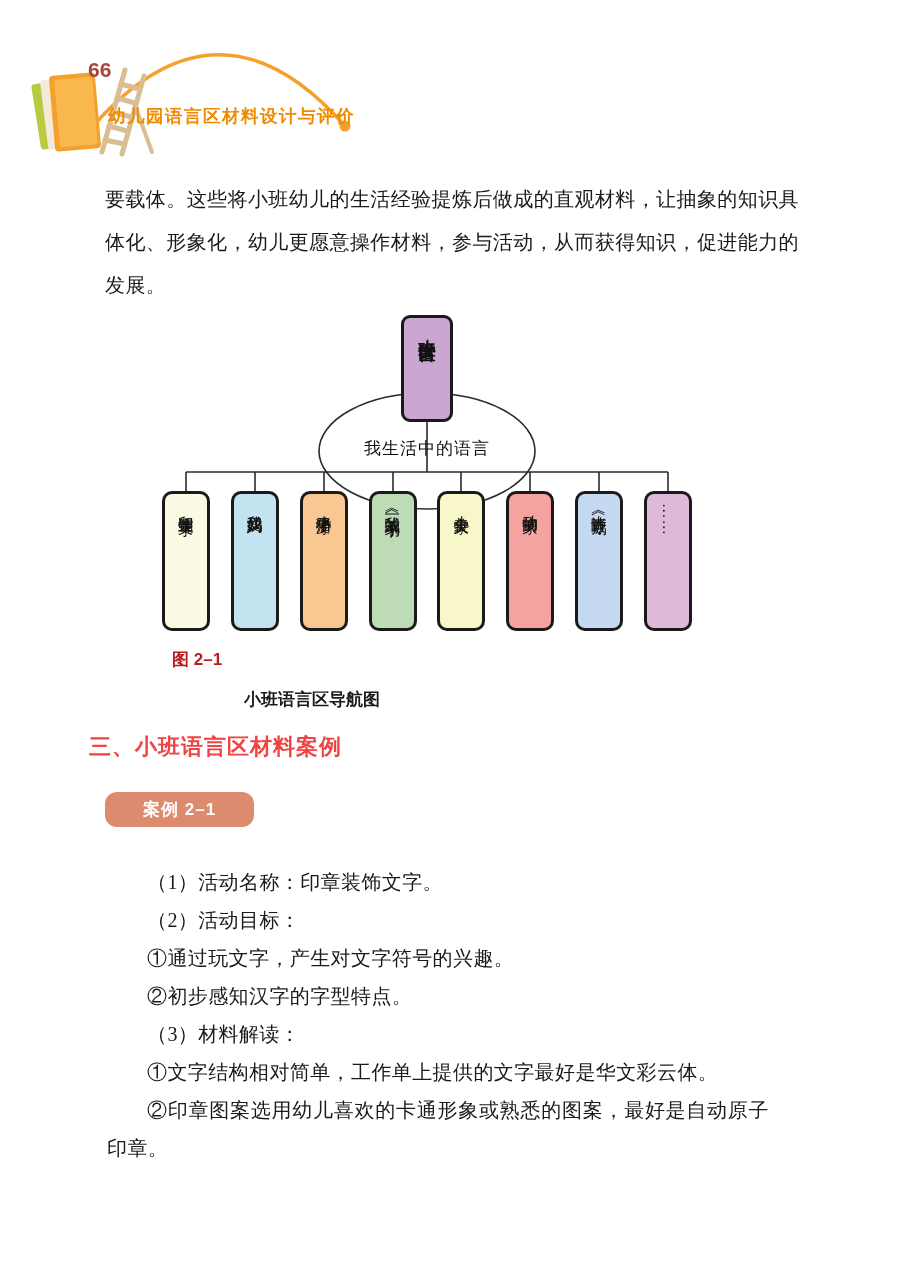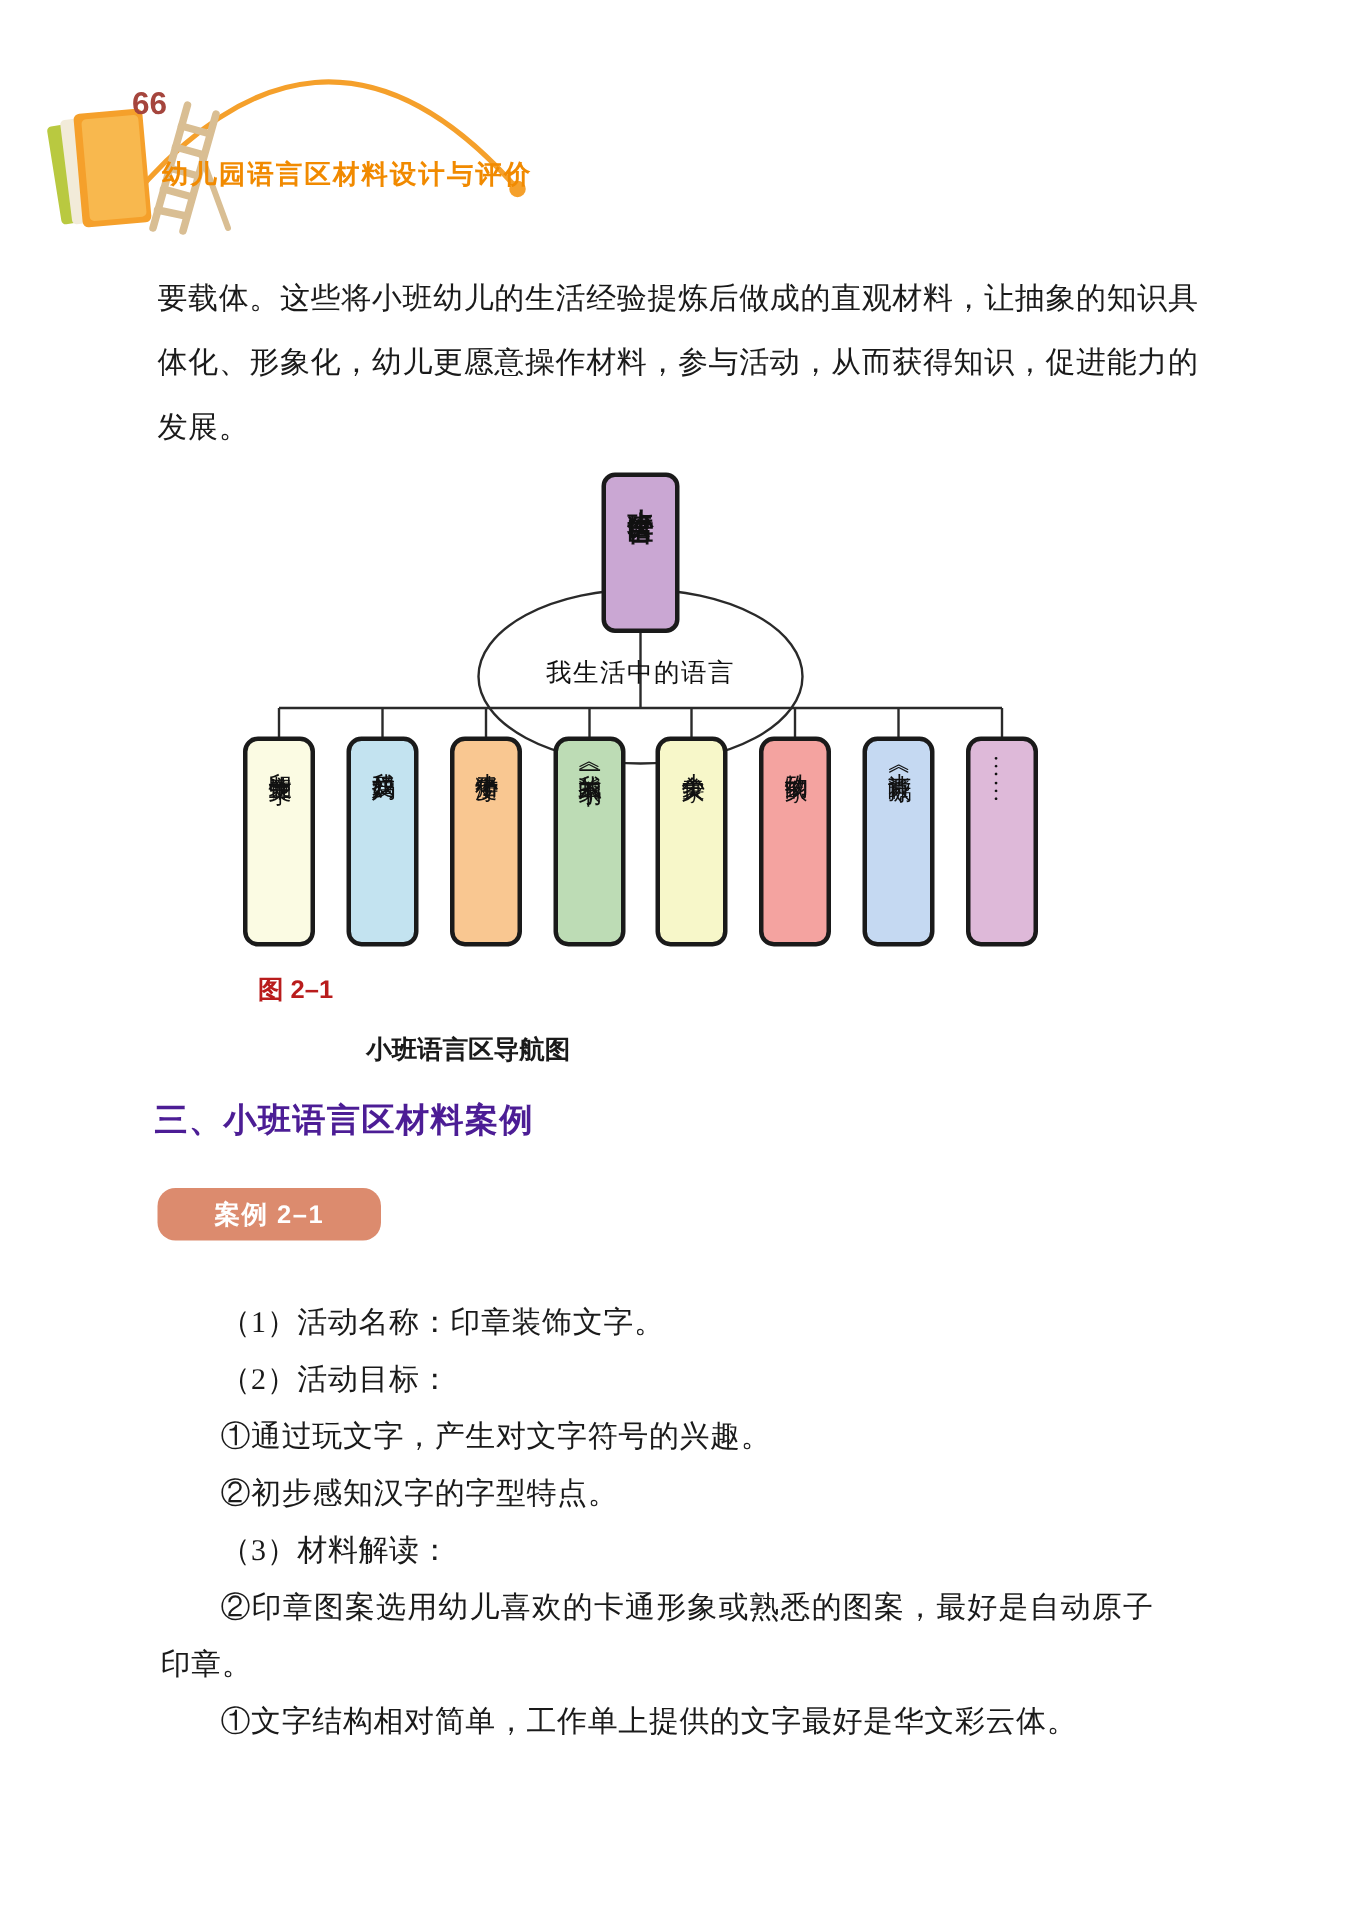--- a/index.html
+++ b/index.html
@@ -59,23 +59,23 @@
   
   .caption {
     position:absolute; left:172px; top:648px; display:flex; gap:22px;
     font-family:"Liberation Sans","DejaVu Sans",sans-serif; font-size:17px; font-weight:bold;
   }
   .caption .fig-label { color:#b91c1c; }
   .caption .fig-title { color:#1a1a1a;margin-top:40px; }
 
   
   .section-heading {
-    position:absolute; left:103px; top:732px;
+    position:absolute; left:89px; top:732px;
     font-family:Liberation Serif, serif;
-    font-size:22px; font-weight:bold; color:#4c1d95; letter-spacing:1px;
+    font-size:22px; font-weight:bold; color:#ef4444; letter-spacing:1px;
   }
 
   
   .case-badge {
     position:absolute; left:105px; top:792px;
     background:#DC8B6E; color:#ffffff; border-radius:12px;
     padding:6px 38px; font-family:"Liberation Sans","DejaVu Sans",sans-serif;
     font-size:17px; font-weight:bold; letter-spacing:1px;
   }
 
@@ -182,17 +182,17 @@
   <div class="section-heading">三、小班语言区材料案例</div>
 
   <div class="case-badge">案例 2–1</div>
 
   <div class="case-list">
     <p>（1）活动名称：印章装饰文字。</p>
     <p>（2）活动目标：</p>
     <p>①通过玩文字，产生对文字符号的兴趣。</p>
     <p>②初步感知汉字的字型特点。</p>
     <p>（3）材料解读：</p>
+    <p>①文字结构相对简单，工作单上提供的文字最好是华文彩云体。</p>
     <p>②印章图案选用幼儿喜欢的卡通形象或熟悉的图案，最好是自动原子印章。</p>
-    <p>①文字结构相对简单，工作单上提供的文字最好是华文彩云体。</p>
   </div>
 
 </div>
 
 </body></html>

